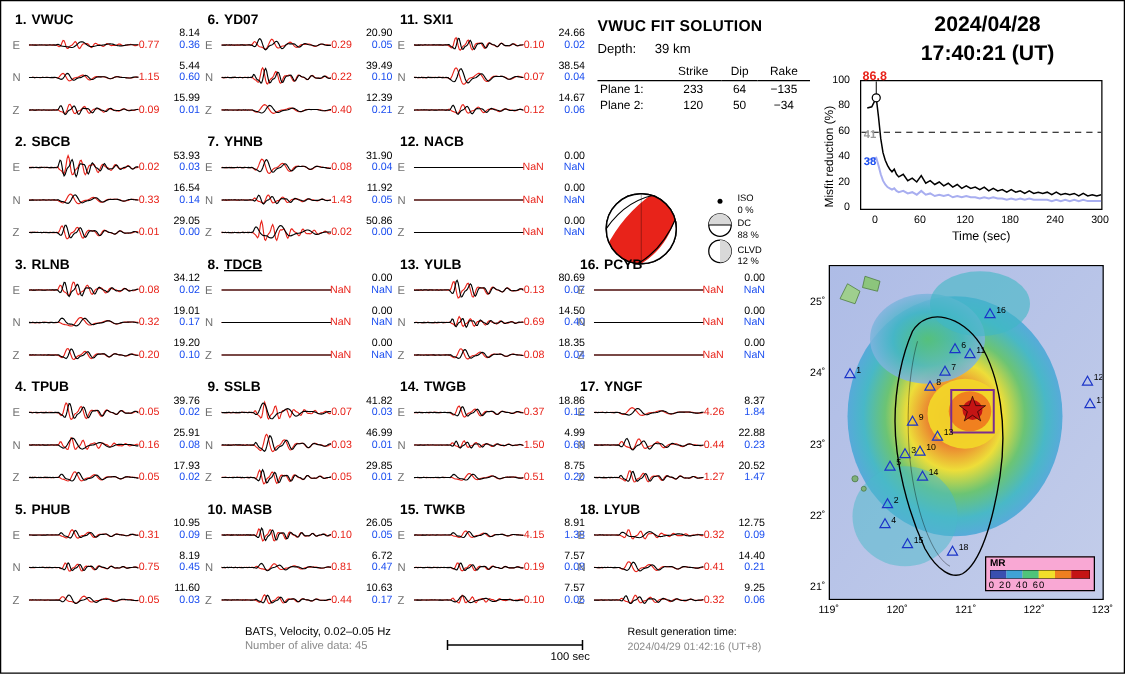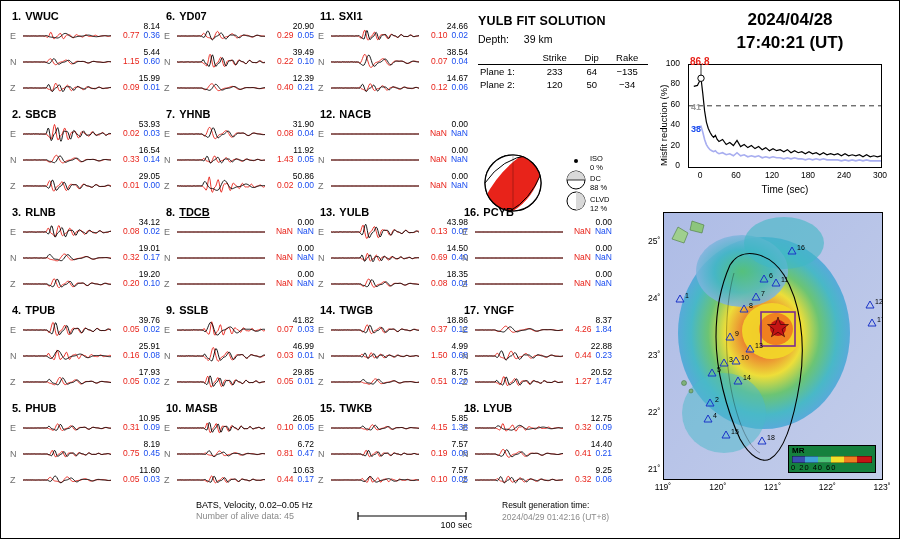--- a/index.html
+++ b/index.html
@@ -17,21 +17,21 @@
   #stations{position:absolute;left:10px;top:10px;width:460px;height:490px;}
   .stn{position:absolute;width:150px;height:96px;}
   .stn-title{font-size:11px;font-weight:bold;letter-spacing:0px;margin:0 0 1px 2px;}
   .comp{position:relative;height:26px;width:150px;}
   .comp-lab{position:absolute;left:0;top:8px;font-size:9px;color:#6f6f6f;}
   .trace{position:absolute;left:13px;top:0;width:88px;height:26px;overflow:hidden;}
   .trace svg{display:block;}
   .nums{position:absolute;right:0;top:-1px;text-align:right;width:56px;line-height:1.05;}
   .amp{font-size:8.5px;color:#000;display:block;}
   .mis{font-size:8.5px;color:#e8231a;display:block;white-space:nowrap;}
-  .mis .m2{color:#1b4ef0;margin-left:4px;}
+  .mis .m2{color:#1b4ef0;margin-left:16px;}
   .mis .m1{color:#e8231a;}
 
   
   #bfs{position:absolute;left:478px;top:14px;width:170px;height:200px;}
   #bfs .hd{font-size:12.5px;font-weight:bold;letter-spacing:.2px;}
   #bfs .row{font-size:10.5px;margin-top:5px;}
   #bfs .row .lbl{display:inline-block;}
   .mwbig{font-size:17px;font-weight:bold;}
   .mechtable{margin-top:6px;width:170px;border-collapse:collapse;font-size:9.5px;}
   .mechtable td,.mechtable th{padding:1px 2px;text-align:center;font-weight:normal;}
@@ -54,21 +54,21 @@
   .mf-ytick{position:absolute;right:0;font-size:8.5px;text-align:right;width:20px;}
   .mf-xtick{position:absolute;font-size:8.5px;text-align:center;width:26px;}
   .mf-xlab{position:absolute;left:38px;top:126px;width:194px;text-align:center;font-size:10px;}
   .mf-annot{position:absolute;font-size:10px;font-weight:bold;}
 
   
   #map{position:absolute;left:650px;top:206px;width:243px;height:296px;}
   .map-box{position:absolute;left:13px;top:6px;width:220px;height:268px;border:1px solid #000;box-sizing:border-box;overflow:hidden;background:#b9c8e8;}
   .map-xtick{position:absolute;font-size:8.5px;text-align:center;width:30px;top:276px;}
   .map-ytick{position:absolute;font-size:8.5px;text-align:right;width:12px;left:-2px;}
-  .cb{position:absolute;right:6px;bottom:6px;width:86px;height:26px;background:#15803d;border:1px solid #000;text-align:right;}
+  .cb{position:absolute;right:6px;bottom:6px;width:86px;height:26px;background:#f9a8d4;border:1px solid #000;text-align:right;}
   .cb-title{position:absolute;left:3px;top:0px;font-size:8px;font-weight:bold;}
   .cb-scale{position:absolute;left:3px;top:10px;width:80px;height:7px;}
   .cb-lab{position:absolute;left:2px;top:17px;font-size:7.5px;letter-spacing:1px;}
 
   
   #notes{position:absolute;left:196px;top:500px;width:260px;font-size:9px;}
   #notes .l1{color:#000;}
   #notes .l2{color:#8a8a8a;margin-top:1px;}
   #scalebar{position:absolute;left:352px;top:512px;width:120px;text-align:right;font-size:9px;}
   #scalebar .bar{position:relative;height:8px;}
@@ -595,21 +595,21 @@
       <div class="stn-title"><span>13.</span><span style="margin-left: 4px;">YULB</span></div>
       <div class="comp">
         <div class="comp-lab">E</div>
         <div class="trace">
           <svg width="88" height="26" viewBox="0 0 88 26">
             <path d="M0.00 13.14L0.81 12.91L1.61 13.09L2.42 12.83L3.23 13.10L4.04 12.90L4.84 13.08L5.65 13.10L6.46 13.17L7.27 13.16L8.07 12.89L8.88 12.99L9.69 13.01L10.50 12.99L11.30 13.07L12.11 12.87L12.92 12.86L13.72 12.91L14.53 13.09L15.34 12.93L16.15 13.01L16.95 13.04L17.76 12.86L18.57 13.07L19.38 12.88L20.18 13.11L20.99 12.86L21.80 13.12L22.61 12.83L23.41 13.02L24.22 12.86L25.03 13.02L25.83 12.95L26.64 13.13L27.45 13.15L28.26 12.95L29.06 13.26L29.87 11.69L30.68 8.80L31.49 6.58L32.29 6.35L33.10 9.03L33.91 13.39L34.72 17.36L35.52 19.38L36.33 19.11L37.14 17.15L37.94 14.94L38.75 13.52L39.56 12.95L40.37 12.33L41.17 11.15L41.98 9.42L42.79 8.02L43.60 7.62L44.40 9.31L45.21 12.46L46.02 15.74L46.83 18.32L47.63 18.66L48.44 17.16L49.25 14.87L50.06 12.41L50.86 11.01L51.67 10.65L52.48 10.98L53.28 11.30L54.09 11.33L54.90 11.26L55.71 11.49L56.51 12.45L57.32 14.12L58.13 15.54L58.94 16.39L59.74 16.04L60.55 14.70L61.36 12.89L62.17 11.38L62.97 10.67L63.78 10.87L64.59 11.54L65.39 12.34L66.20 12.82L67.01 13.04L67.82 13.22L68.62 13.60L69.43 14.01L70.24 14.45L71.05 14.59L71.85 14.11L72.66 13.20L73.47 12.14L74.28 11.43L75.08 11.28L75.89 11.69L76.70 12.40L77.50 13.16L78.31 13.63L79.12 13.73L79.93 13.66L80.73 13.54L81.54 13.51L82.35 13.52L83.16 13.41L83.96 13.12L84.77 12.68L85.58 12.24L86.39 11.97L87.19 12.09L88.00 12.47" fill="none" stroke="#e8231a" stroke-width="0.9"></path>
             <path d="M0.00 13.12L0.81 13.03L1.61 13.17L2.42 13.04L3.23 13.12L4.04 13.08L4.84 13.05L5.65 12.94L6.46 12.92L7.27 13.16L8.07 12.91L8.88 12.91L9.69 12.84L10.50 12.93L11.30 13.06L12.11 13.12L12.92 12.91L13.72 13.02L14.53 12.89L15.34 13.05L16.15 12.98L16.95 13.00L17.76 13.06L18.57 12.85L19.38 12.97L20.18 13.17L20.99 13.00L21.80 12.91L22.61 13.14L23.41 13.03L24.22 13.01L25.03 12.88L25.83 12.98L26.64 12.83L27.45 12.85L28.26 12.99L29.06 13.88L29.87 14.80L30.68 15.69L31.49 15.54L32.29 13.58L33.10 9.87L33.91 6.27L34.72 5.29L35.52 7.28L36.33 11.55L37.14 15.90L37.94 18.63L38.75 18.33L39.56 16.69L40.37 14.93L41.17 13.83L41.98 13.41L42.79 12.60L43.60 11.08L44.40 9.15L45.21 8.04L46.02 8.82L46.83 11.30L47.63 14.65L48.44 17.12L49.25 17.94L50.06 16.72L50.86 14.47L51.67 12.52L52.48 11.44L53.28 11.18L54.09 11.38L54.90 11.39L55.71 11.30L56.51 11.28L57.32 12.08L58.13 13.58L58.94 15.24L59.74 16.10L60.55 15.82L61.36 14.47L62.17 12.60L62.97 11.36L63.78 10.95L64.59 11.35L65.39 11.99L66.20 12.57L67.01 12.85L67.82 13.04L68.62 13.36L69.43 13.93L70.24 14.46L71.05 14.57L71.85 14.01L72.66 13.04L73.47 11.99L74.28 11.40L75.08 11.49L75.89 12.07L76.70 12.85L77.50 13.41L78.31 13.61L79.12 13.60L79.93 13.51L80.73 13.52L81.54 13.58L82.35 13.43L83.16 13.11L83.96 12.57L84.77 12.08L85.58 11.98L86.39 12.26L87.19 12.79L88.00 13.36" fill="none" stroke="#000000" stroke-width="0.9"></path>
           </svg>
         </div>
         <div class="nums">
-          <span class="amp">43.98</span>
+          <span class="amp">80.69</span>
           <span class="mis"><span class="m1">0.13</span><span class="m2">0.07</span></span>
         </div>
       </div>
       <div class="comp">
         <div class="comp-lab">N</div>
         <div class="trace">
           <svg width="88" height="26" viewBox="0 0 88 26">
             <path d="M0.00 13.00L0.81 13.02L1.61 12.91L2.42 12.92L3.23 13.07L4.04 12.98L4.84 13.02L5.65 13.10L6.46 13.02L7.27 13.06L8.07 13.10L8.88 12.90L9.69 12.95L10.50 13.06L11.30 12.92L12.11 12.92L12.92 12.96L13.72 13.04L14.53 13.09L15.34 13.00L16.15 13.08L16.95 12.95L17.76 13.06L18.57 13.00L19.38 13.06L20.18 13.07L20.99 12.96L21.80 12.91L22.61 12.96L23.41 13.09L24.22 13.04L25.03 13.07L25.83 12.94L26.64 12.93L27.45 12.99L28.26 12.92L29.06 12.77L29.87 13.35L30.68 13.92L31.49 14.16L32.29 14.82L33.10 15.56L33.91 15.08L34.72 12.92L35.52 9.96L36.33 8.28L37.14 9.36L37.94 12.35L38.75 15.16L39.56 16.09L40.37 15.29L41.17 14.30L41.98 13.78L42.79 13.39L43.60 12.31L44.40 10.80L45.21 10.00L46.02 10.66L46.83 12.90L47.63 15.18L48.44 15.97L49.25 15.12L50.06 13.52L50.86 12.34L51.67 12.08L52.48 12.11L53.28 11.92L54.09 11.70L54.90 12.06L55.71 13.19L56.51 14.57L57.32 15.10L58.13 14.45L58.94 13.05L59.74 11.96L60.55 11.65L61.36 12.04L62.17 12.55L62.97 12.80L63.78 12.93L64.59 13.32L65.39 13.90L66.20 14.22L67.01 13.86L67.82 12.93L68.62 12.04L69.43 11.78L70.24 12.25L71.05 12.91L71.85 13.32L72.66 13.43L73.47 13.39L74.28 13.44L75.08 13.53L75.89 13.34L76.70 12.85L77.50 12.32L78.31 12.17L79.12 12.46L79.93 13.05L80.73 13.49L81.54 13.54L82.35 13.37L83.16 13.15L83.96 13.07L84.77 13.01L85.58 12.84L86.39 12.60L87.19 12.53L88.00 12.70" fill="none" stroke="#e8231a" stroke-width="0.9"></path>
             <path d="M0.00 13.00L0.81 13.09L1.61 12.97L2.42 13.03L3.23 13.09L4.04 13.08L4.84 13.00L5.65 13.01L6.46 13.08L7.27 13.06L8.07 12.91L8.88 13.06L9.69 13.06L10.50 13.03L11.30 12.92L12.11 13.06L12.92 12.99L13.72 13.10L14.53 12.97L15.34 13.07L16.15 13.06L16.95 12.93L17.76 12.97L18.57 13.08L19.38 12.91L20.18 12.90L20.99 13.03L21.80 13.00L22.61 12.93L23.41 13.09L24.22 12.92L25.03 12.99L25.83 12.96L26.64 12.96L27.45 13.03L28.26 12.95L29.06 12.99L29.87 11.69L30.68 10.17L31.49 10.56L32.29 13.02L33.10 15.65L33.91 16.28L34.72 15.17L35.52 13.71L36.33 12.91L37.14 12.56L37.94 11.35L38.75 9.94L39.56 10.08L40.37 12.35L41.17 15.25L41.98 16.76L42.79 15.79L43.60 13.45L44.40 11.82L45.21 11.40L46.02 11.73L46.83 11.79L47.63 11.75L48.44 12.45L49.25 14.08L50.06 15.42L50.86 15.39L51.67 13.75L52.48 11.84L53.28 11.03L54.09 11.50L54.90 12.41L55.71 13.02L56.51 13.22L57.32 13.57L58.13 14.17L58.94 14.43L59.74 13.80L60.55 12.47L61.36 11.47L62.17 11.54L62.97 12.42L63.78 13.32L64.59 13.72L65.39 13.64L66.20 13.50L67.01 13.49L67.82 13.36L68.62 12.86L69.43 12.16L70.24 11.89L71.05 12.37L71.85 13.18L72.66 13.75L73.47 13.79L74.28 13.39L75.08 13.07L75.89 12.92L76.70 12.84L77.50 12.62L78.31 12.43L79.12 12.54L79.93 12.98L80.73 13.52L81.54 13.70L82.35 13.43L83.16 12.98L83.96 12.72L84.77 12.70L85.58 12.78L86.39 12.80L87.19 12.81L88.00 12.97" fill="none" stroke="#000000" stroke-width="0.9"></path>
           </svg>
@@ -679,21 +679,21 @@
       <div class="stn-title"><span>15.</span><span style="margin-left: 4px;">TWKB</span></div>
       <div class="comp">
         <div class="comp-lab">E</div>
         <div class="trace">
           <svg width="88" height="26" viewBox="0 0 88 26">
             <path d="M0.00 12.95L0.81 13.02L1.61 13.06L2.42 12.94L3.23 13.04L4.04 13.07L4.84 13.03L5.65 13.06L6.46 13.00L7.27 13.08L8.07 13.05L8.88 13.02L9.69 12.98L10.50 12.97L11.30 13.03L12.11 13.07L12.92 13.05L13.72 12.95L14.53 12.97L15.34 13.03L16.15 13.04L16.95 13.06L17.76 12.98L18.57 13.02L19.38 12.95L20.18 13.02L20.99 12.98L21.80 13.06L22.61 12.98L23.41 12.95L24.22 12.96L25.03 12.99L25.83 13.02L26.64 12.99L27.45 13.00L28.26 13.08L29.06 13.03L29.87 12.92L30.68 13.20L31.49 13.61L32.29 13.91L33.10 13.98L33.91 14.18L34.72 14.40L35.52 14.83L36.33 15.00L37.14 14.87L37.94 14.20L38.75 13.04L39.56 11.57L40.37 10.43L41.17 9.79L41.98 9.89L42.79 10.72L43.60 11.90L44.40 13.24L45.21 14.30L46.02 14.84L46.83 14.87L47.63 14.56L48.44 14.11L49.25 13.75L50.06 13.49L50.86 13.36L51.67 13.16L52.48 13.01L53.28 12.65L54.09 12.11L54.90 11.75L55.71 11.45L56.51 11.60L57.32 11.99L58.13 12.68L58.94 13.39L59.74 13.97L60.55 14.31L61.36 14.33L62.17 14.01L62.97 13.58L63.78 13.19L64.59 12.84L65.39 12.65L66.20 12.61L67.01 12.63L67.82 12.61L68.62 12.61L69.43 12.55L70.24 12.51L71.05 12.53L71.85 12.69L72.66 12.99L73.47 13.31L74.28 13.57L75.08 13.74L75.89 13.73L76.70 13.54L77.50 13.27L78.31 12.96L79.12 12.74L79.93 12.58L80.73 12.57L81.54 12.64L82.35 12.74L83.16 12.84L83.96 12.91L84.77 12.95L85.58 12.97L86.39 13.01L87.19 13.07L88.00 13.17" fill="none" stroke="#e8231a" stroke-width="0.9"></path>
             <path d="M0.00 12.95L0.81 13.07L1.61 12.94L2.42 13.03L3.23 13.05L4.04 12.99L4.84 13.01L5.65 12.99L6.46 13.05L7.27 12.93L8.07 13.06L8.88 12.99L9.69 13.07L10.50 12.95L11.30 13.03L12.11 13.02L12.92 13.06L13.72 13.00L14.53 13.03L15.34 12.93L16.15 13.02L16.95 13.04L17.76 13.06L18.57 12.93L19.38 12.99L20.18 13.04L20.99 13.04L21.80 12.97L22.61 12.96L23.41 12.96L24.22 13.02L25.03 12.93L25.83 13.03L26.64 13.01L27.45 13.03L28.26 12.94L29.06 13.01L29.87 12.58L30.68 11.63L31.49 11.12L32.29 11.34L33.10 12.03L33.91 12.91L34.72 13.57L35.52 13.90L36.33 13.88L37.14 14.06L37.94 14.44L38.75 14.75L39.56 14.96L40.37 14.74L41.17 13.85L41.98 12.48L42.79 11.27L43.60 10.40L44.40 10.22L45.21 10.83L46.02 11.93L46.83 13.12L47.63 14.08L48.44 14.47L49.25 14.44L50.06 14.09L50.86 13.74L51.67 13.56L52.48 13.39L53.28 13.30L54.09 13.09L54.90 12.69L55.71 12.21L56.51 11.74L57.32 11.58L58.13 11.80L58.94 12.33L59.74 13.07L60.55 13.73L61.36 14.15L62.17 14.16L62.97 13.94L63.78 13.52L64.59 13.08L65.39 12.81L66.20 12.72L67.01 12.71L67.82 12.68L68.62 12.62L69.43 12.54L70.24 12.47L71.05 12.54L71.85 12.73L72.66 13.02L73.47 13.36L74.28 13.63L75.08 13.72L75.89 13.60L76.70 13.34L77.50 13.03L78.31 12.78L79.12 12.62L79.93 12.62L80.73 12.67L81.54 12.78L82.35 12.86L83.16 12.90L83.96 12.93L84.77 12.97L85.58 13.06L86.39 13.16L87.19 13.28L88.00 13.34" fill="none" stroke="#000000" stroke-width="0.9"></path>
           </svg>
         </div>
         <div class="nums">
-          <span class="amp">5.85</span>
+          <span class="amp">8.91</span>
           <span class="mis"><span class="m1">4.15</span><span class="m2">1.38</span></span>
         </div>
       </div>
       <div class="comp">
         <div class="comp-lab">N</div>
         <div class="trace">
           <svg width="88" height="26" viewBox="0 0 88 26">
             <path d="M0.00 13.05L0.81 13.08L1.61 12.94L2.42 12.94L3.23 13.06L4.04 12.94L4.84 13.01L5.65 12.93L6.46 12.95L7.27 13.06L8.07 13.02L8.88 12.95L9.69 12.94L10.50 13.03L11.30 12.94L12.11 13.06L12.92 13.08L13.72 13.02L14.53 12.99L15.34 13.07L16.15 12.93L16.95 13.00L17.76 12.92L18.57 13.00L19.38 13.05L20.18 13.02L20.99 13.01L21.80 12.94L22.61 13.03L23.41 13.00L24.22 13.05L25.03 13.04L25.83 12.99L26.64 13.04L27.45 12.93L28.26 13.04L29.06 12.96L29.87 13.19L30.68 13.69L31.49 14.17L32.29 14.10L33.10 12.92L33.91 11.03L34.72 9.51L35.52 9.42L36.33 11.00L37.14 13.38L37.94 15.28L38.75 15.76L39.56 15.22L40.37 14.27L41.17 13.48L41.98 13.17L42.79 12.95L43.60 12.17L44.40 11.21L45.21 10.65L46.02 10.90L46.83 12.20L47.63 13.90L48.44 15.22L49.25 15.49L50.06 14.69L50.86 13.53L51.67 12.52L52.48 12.09L53.28 12.10L54.09 12.19L54.90 12.19L55.71 12.13L56.51 12.28L57.32 12.95L58.13 13.85L58.94 14.47L59.74 14.55L60.55 13.91L61.36 12.97L62.17 12.24L62.97 11.91L63.78 12.10L64.59 12.49L65.39 12.83L66.20 12.97L67.01 13.05L67.82 13.26L68.62 13.54L69.43 13.81L70.24 13.76L71.05 13.37L71.85 12.78L72.66 12.30L73.47 12.14L74.28 12.36L75.08 12.79L75.89 13.13L76.70 13.32L77.50 13.32L78.31 13.26L79.12 13.28L79.93 13.28L80.73 13.25L81.54 13.05L82.35 12.77L83.16 12.53L83.96 12.47L84.77 12.64L85.58 12.95L86.39 13.24L87.19 13.36L88.00 13.32" fill="none" stroke="#e8231a" stroke-width="0.9"></path>
             <path d="M0.00 13.04L0.81 12.97L1.61 12.99L2.42 13.04L3.23 13.07L4.04 13.02L4.84 13.00L5.65 13.02L6.46 13.00L7.27 13.06L8.07 13.02L8.88 13.07L9.69 13.03L10.50 13.00L11.30 12.94L12.11 13.01L12.92 12.94L13.72 13.07L14.53 13.06L15.34 12.96L16.15 12.92L16.95 12.98L17.76 13.01L18.57 13.06L19.38 12.93L20.18 13.05L20.99 13.07L21.80 13.01L22.61 13.00L23.41 13.01L24.22 12.95L25.03 12.97L25.83 13.00L26.64 13.06L27.45 12.97L28.26 13.05L29.06 12.94L29.87 12.99L30.68 13.37L31.49 13.76L32.29 13.92L33.10 14.31L33.91 14.83L34.72 14.70L35.52 13.24L36.33 11.07L37.14 9.54L37.94 9.69L38.75 11.39L39.56 13.65L40.37 15.18L41.17 15.25L41.98 14.60L42.79 13.76L43.60 13.49L44.40 13.26L45.21 12.57L46.02 11.57L46.83 10.83L47.63 11.01L48.44 12.21L49.25 13.85L50.06 15.02L50.86 15.02L51.67 14.17L52.48 13.12L53.28 12.46L54.09 12.30L54.90 12.32L55.71 12.26L56.51 12.10L57.32 12.19L58.13 12.78L58.94 13.70L59.74 14.38L60.55 14.37L61.36 13.73L62.17 12.82L62.97 12.18L63.78 12.07L64.59 12.37L65.39 12.68L66.20 12.87L67.01 12.96L67.82 13.11L68.62 13.47L69.43 13.74L70.24 13.77L71.05 13.36L71.85 12.76L72.66 12.31L73.47 12.24L74.28 12.51L75.08 12.92L75.89 13.19L76.70 13.28L77.50 13.25L78.31 13.27L79.12 13.30L79.93 13.29L80.73 13.11L81.54 12.80L82.35 12.52L83.16 12.48L83.96 12.69L84.77 13.01L85.58 13.27L86.39 13.34L87.19 13.26L88.00 13.12" fill="none" stroke="#000000" stroke-width="0.9"></path>
           </svg>
@@ -713,21 +713,21 @@
         </div>
         <div class="nums">
           <span class="amp">7.57</span>
           <span class="mis"><span class="m1">0.10</span><span class="m2">0.05</span></span>
         </div>
       </div>
     </div>
   </div>
 
 <div id="bfs">
-  <div class="hd">YULB FIT SOLUTION</div>
+  <div class="hd">VWUC FIT SOLUTION</div>
   <div class="row">
     <span class="lbl">Depth:</span>
     <span style="margin-left:12px">39 km</span>
   </div>
   <table class="mechtable">
     <tbody>
         <tr>
       <th class="lft" style="width:50px"></th>
       <th>Strike</th>
       <th>Dip</th>

